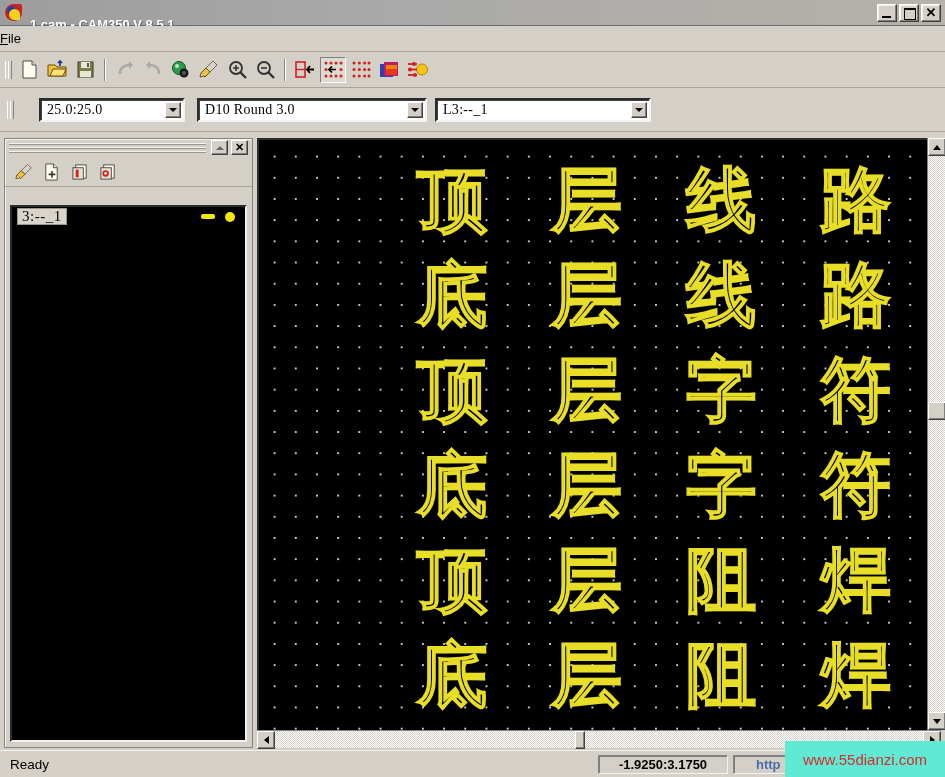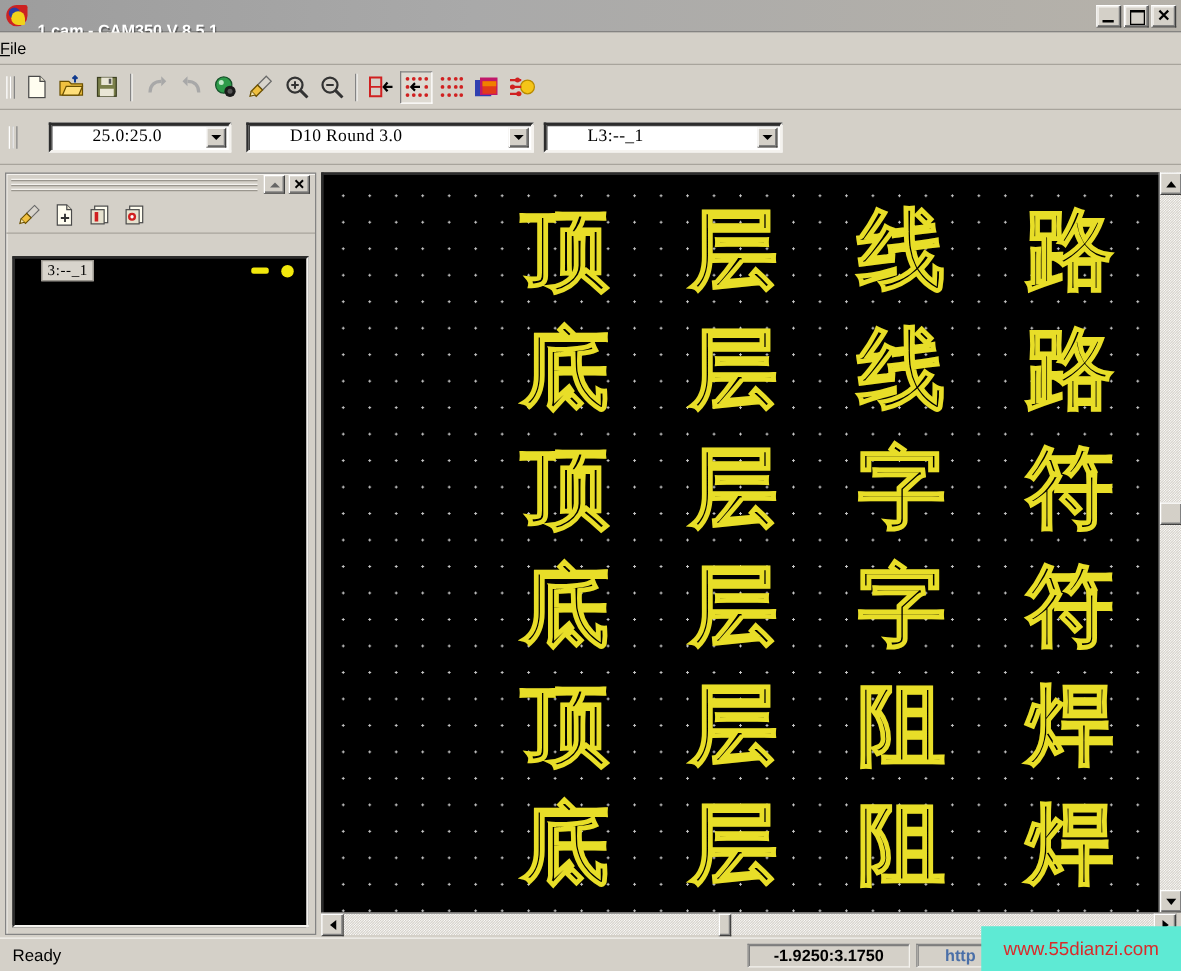--- a/index.html
+++ b/index.html
@@ -79,34 +79,33 @@
     border-bottom:1px solid #a8a49c;
   }
   .combo {
     height:24px; background:#fff;
     border:2px inset #d4d0c8;
     border-top-color:#808080; border-left-color:#808080;
     border-right-color:#f4f2ee; border-bottom-color:#f4f2ee;
     display:flex; align-items:center; position:relative;
     box-shadow: inset 1px 1px 0 #404040;
     font-family:"Liberation Serif", serif;
-    padding-left:27px;
   }
   .combo .val { padding-left:6px; font-size:14px; white-space:nowrap;
      font-family:"Liberation Serif", serif; letter-spacing:.3px; }
   .combo .arrow {
     position:absolute; right:2px; top:2px; width:16px; height:16px;
     background:#d4d0c8; border:1px solid #fff; border-right-color:#404040; border-bottom-color:#404040;
     box-shadow: inset -1px -1px 0 #808080;
     display:flex; align-items:center; justify-content:center;
   }
   .combo .arrow i { width:0;height:0;border-left:4px solid transparent;border-right:4px solid transparent;border-top:4px solid #000; display:block;}
   #combo-zoom { width:146px; margin-left:22px; }
   #combo-dcode { width:230px; margin-left:12px; }
-  #combo-layer { width:191px; margin-left:8px; }
+  #combo-layer { width:216px; margin-left:8px; }
 
   
   .palette {
     position:absolute; left:4px; top:138px; width:249px; height:610px;
     background:#d4d0c8; border:1px solid #848484;
     box-shadow: inset 1px 1px 0 #f4f2ee;
   }
   .pal-title { height:18px; position:relative; display:flex; align-items:center; }
   .pal-grip { position:absolute; left:4px; top:4px; right:46px; height:10px; }
   .pal-grip span { display:block; height:2px; margin-bottom:2px;
@@ -125,21 +124,21 @@
   .pal-tools .pti { width:22px;height:22px; display:flex; align-items:center; justify-content:center; cursor:default;}
   .pal-list {
     position:absolute; left:5px; top:66px; right:5px; bottom:5px;
     background:#000; border:2px inset #d4d0c8;
     border-top-color:#808080; border-left-color:#808080;
     border-right-color:#f4f2ee; border-bottom-color:#f4f2ee;
     overflow:hidden;
   }
   .layer-row { height:18px; position:relative; display:flex; align-items:center; }
   .layer-name {
-    margin-left:21px; background:#d8d4cc; color:#000; font-size:12px;
+    margin-left:5px; background:#d8d4cc; color:#000; font-size:15px;
     font-family:"Liberation Serif", serif; padding:0 4px; letter-spacing:.5px;
     border:1px solid #9a968e; line-height:15px;text-align:center;
   }
   .layer-dash { position:absolute; right:30px; top:7px; width:14px; height:5px;
      background:#f2e80c; border-radius:2px; }
   .layer-dot { position:absolute; right:10px; top:5px; width:10px; height:10px;
      background:#f2e80c; border-radius:50%; }
 
   
   .canvas-wrap {

